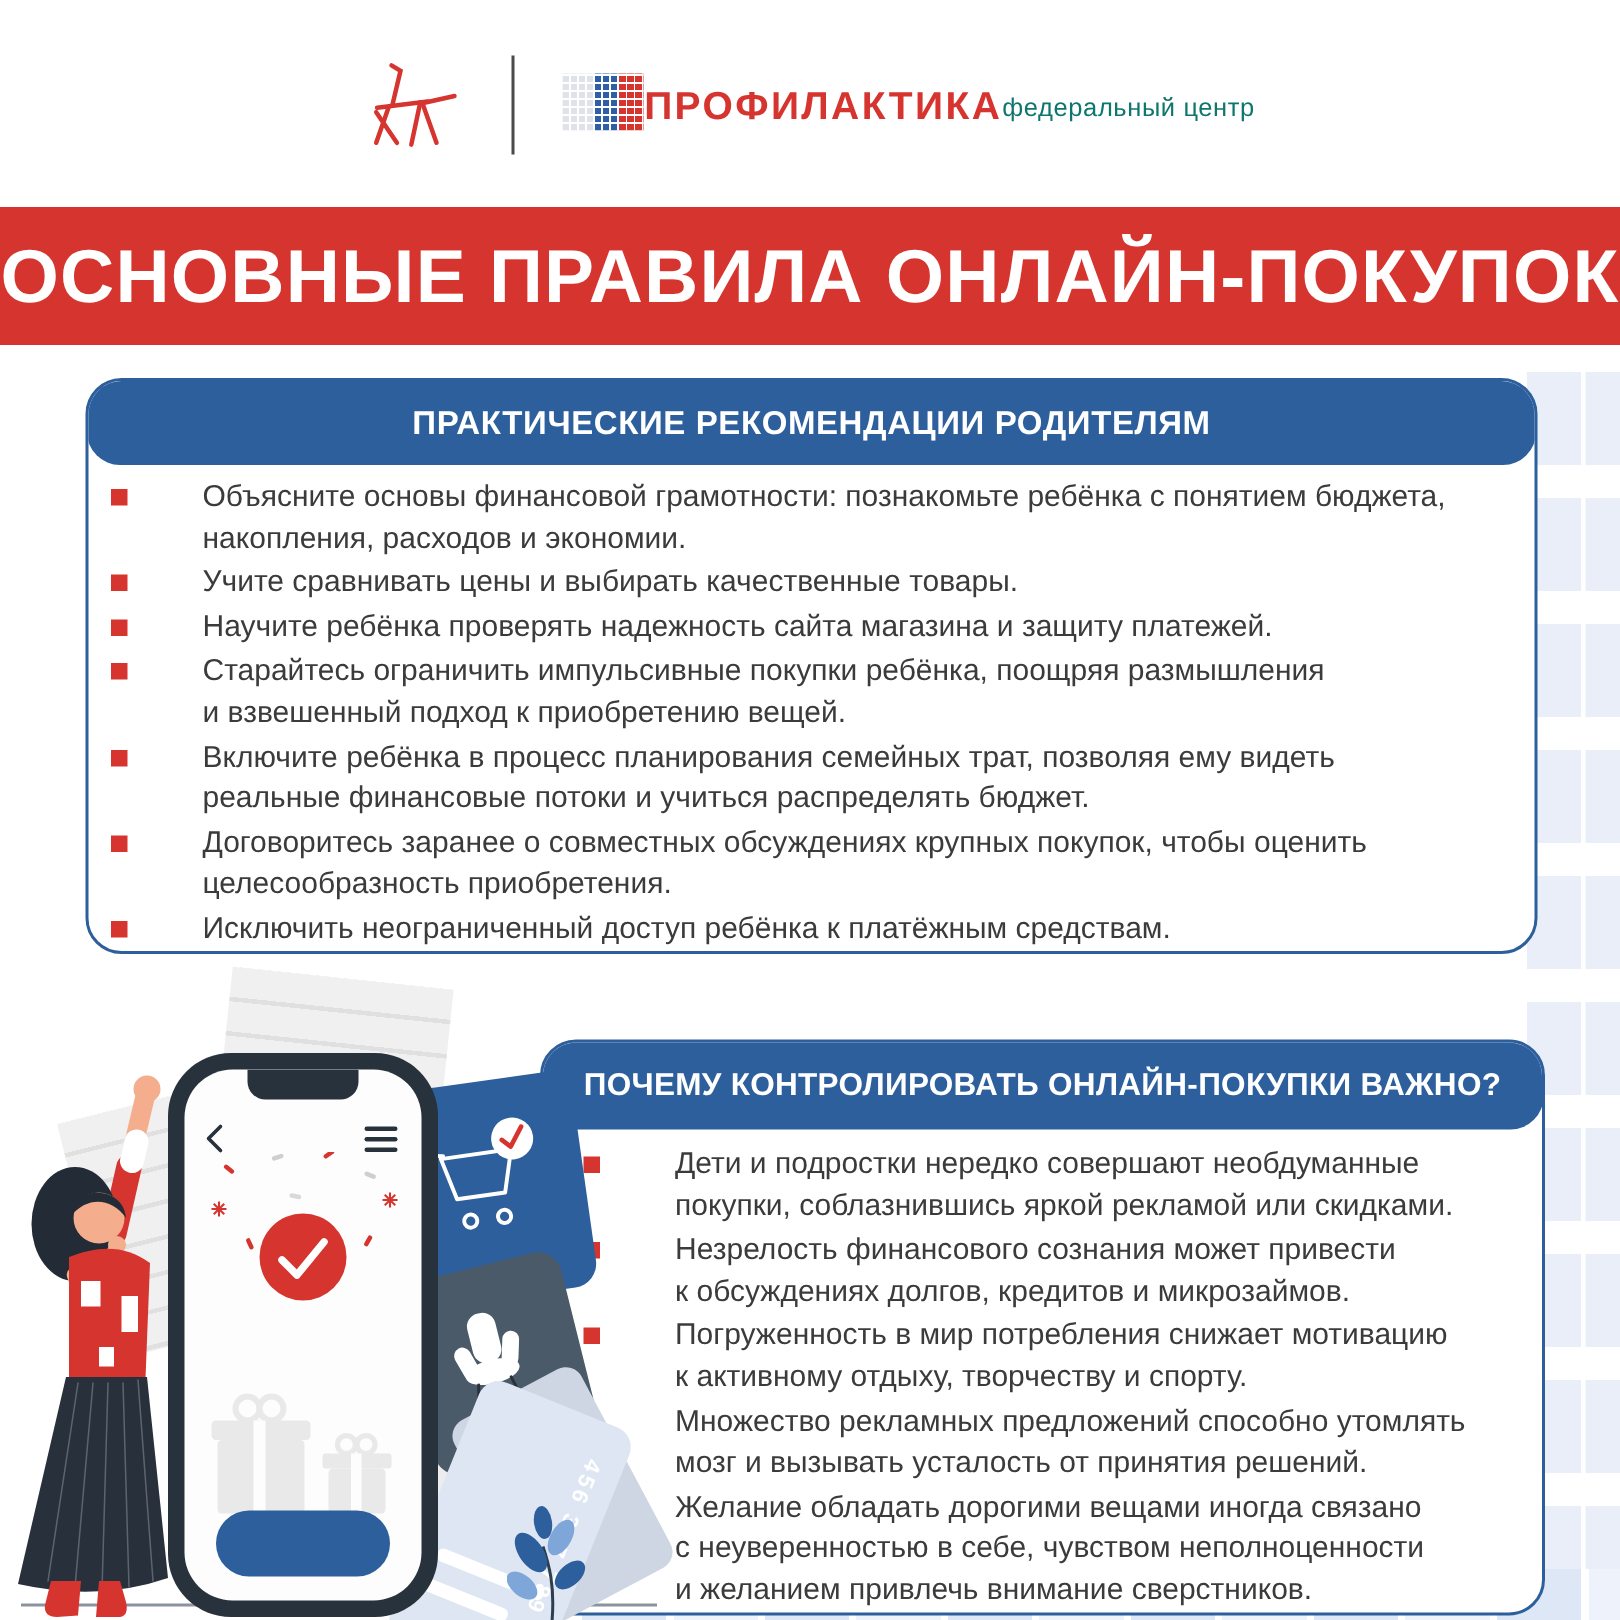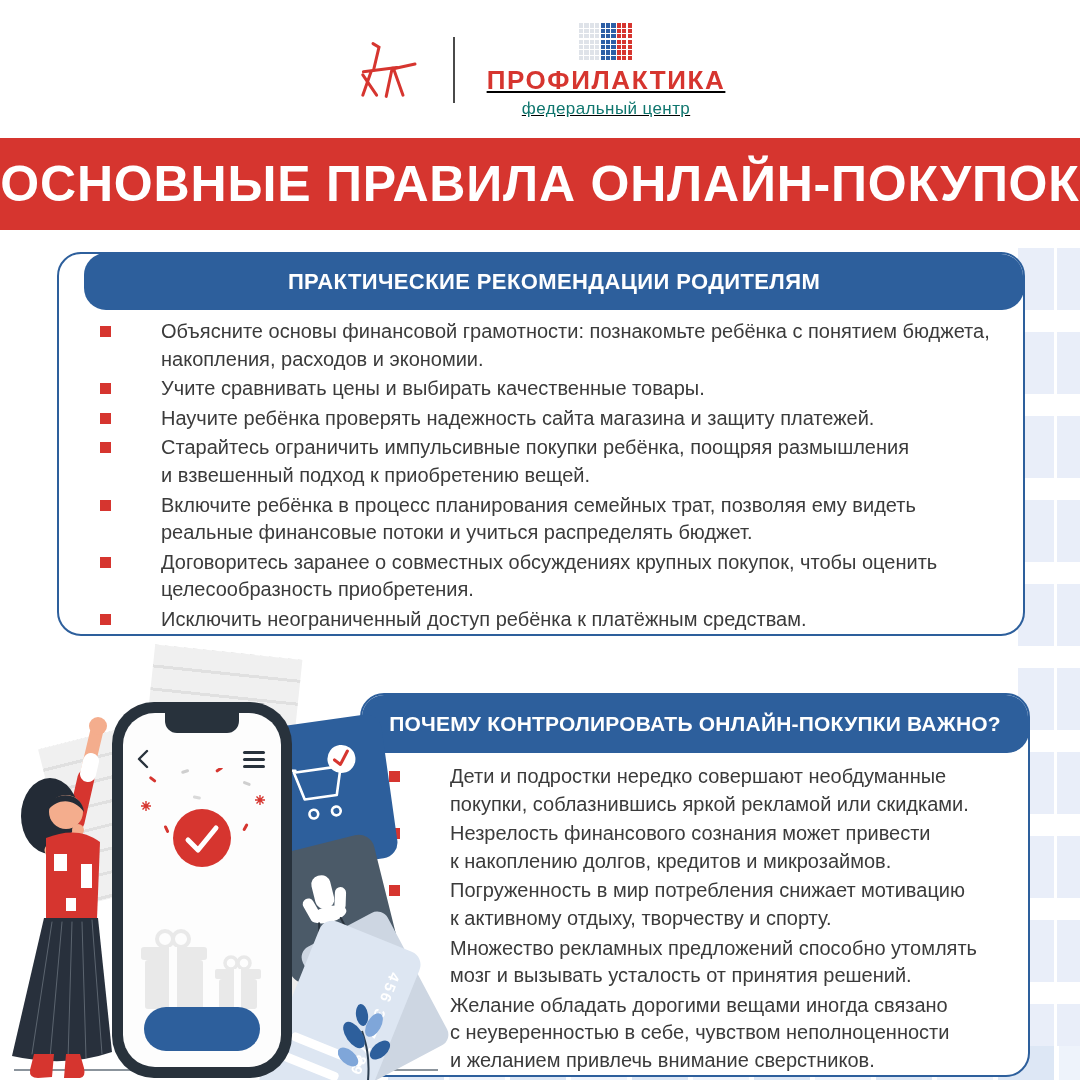--- a/index.html
+++ b/index.html
@@ -11,38 +11,38 @@
     background:repeating-linear-gradient(180deg,#e9eef9 0 62px,#ffffff 62px 84px);}
   .brick-strip::after{content:"";position:absolute;top:0;bottom:0;right:23px;width:3px;background:#fff;}
   .bottom-stripes{position:absolute;left:388px;right:0;top:1046px;height:34px;z-index:0;
     background:repeating-linear-gradient(90deg,#dde7f5 0 56px,#ffffff 56px 61px,#eef3fb 61px 117px,#ffffff 117px 122px);}
 
   
   .top-header{position:absolute;top:14px;left:0;right:0;height:112px;display:flex;
     align-items:center;justify-content:center;gap:32px;z-index:1;}
   .chair-logo{width:66px;height:78px;}
   .logo-divider{width:2px;height:66px;background:#4a4a4a;}
-  .brand{display:flex;flex-direction:column;align-items:center;text-decoration:underline;}
+  .brand{display:flex;flex-direction:row;align-items:center;}
   .brand-grid{width:54px;height:38px;margin-bottom:5px;
     background:
       repeating-linear-gradient(0deg,rgba(255,255,255,0) 0 4.2px,#fff 4.2px 5.4px),
       repeating-linear-gradient(90deg,rgba(255,255,255,0) 0 4.2px,#fff 4.2px 5.4px),
       linear-gradient(90deg,#dfe3e9 0 40%,#2d5fa6 40% 70%,#d6352f 70% 100%);}
   .brand-name{font-size:26px;font-weight:bold;color:#d6352f;letter-spacing:1.6px;}
   .brand-subtitle{font-size:17px;color:#0f766e;letter-spacing:.4px;margin-top:3px;}
 
   
   .banner{position:absolute;top:138px;left:0;width:1080px;height:92px;background:#d6352f;
     display:flex;align-items:center;justify-content:center;z-index:1;}
   .banner h1{margin:0;color:#fff;font-size:50px;font-weight:bold;letter-spacing:.8px;}
 
   
   .card{position:absolute;background:#fff;border:2px solid #2d5f9c;border-radius:24px;
     box-sizing:border-box;z-index:2;overflow:hidden;}
-  .card-1{left:57px;top:252px;width:968px;height:384px;padding-left:26px;}
+  .card-1{left:57px;top:252px;width:968px;height:384px;}
   .card-2{left:360px;top:693px;width:670px;height:384px;}
   .card-header{background:#2d5f9c;border-radius:22px;color:#fff;font-weight:bold;
     display:flex;align-items:center;justify-content:center;text-align:center;margin:-1px -1px 0 -1px;}
   .card-1 .card-header{height:57px;font-size:22px;letter-spacing:.4px;}
   .card-2 .card-header{height:59px;font-size:21px;letter-spacing:.2px;}
   .bullet-list{list-style:none;margin:0;}
   .card-1 .bullet-list{padding:8px 20px 0 15px;}
   .card-2 .bullet-list{padding:10px 32px 0 27px;}
   .bullet-list li{display:flex;gap:13px;margin-bottom:2px;color:#3b3b3b;font-size:20px;line-height:1.38;}
   .bullet-sq{width:11px;height:11px;background:#d6352f;margin-top:8px;flex:0 0 11px;}
@@ -151,21 +151,21 @@
     <div class="card-header">ПОЧЕМУ КОНТРОЛИРОВАТЬ ОНЛАЙН-ПОКУПКИ ВАЖНО?</div>
     <ul class="bullet-list">
         <li>
           <span class="bullet-sq"></span>
           <span class="bullet-tx">Дети и подростки нередко совершают необдуманные
 покупки, соблазнившись яркой рекламой или скидками.</span>
         </li>
         <li>
           <span class="bullet-sq"></span>
           <span class="bullet-tx">Незрелость финансового сознания может привести
-к накоплению долгов, кредитов и микрозаймов.</span>
+к обсуждениях долгов, кредитов и микрозаймов.</span>
         </li>
         <li>
           <span class="bullet-sq"></span>
           <span class="bullet-tx">Погруженность в мир потребления снижает мотивацию
 к активному отдыху, творчеству и спорту.</span>
         </li>
         <li>
           <span class="bullet-sq"></span>
           <span class="bullet-tx">Множество рекламных предложений способно утомлять
 мозг и вызывать усталость от принятия решений.</span>

